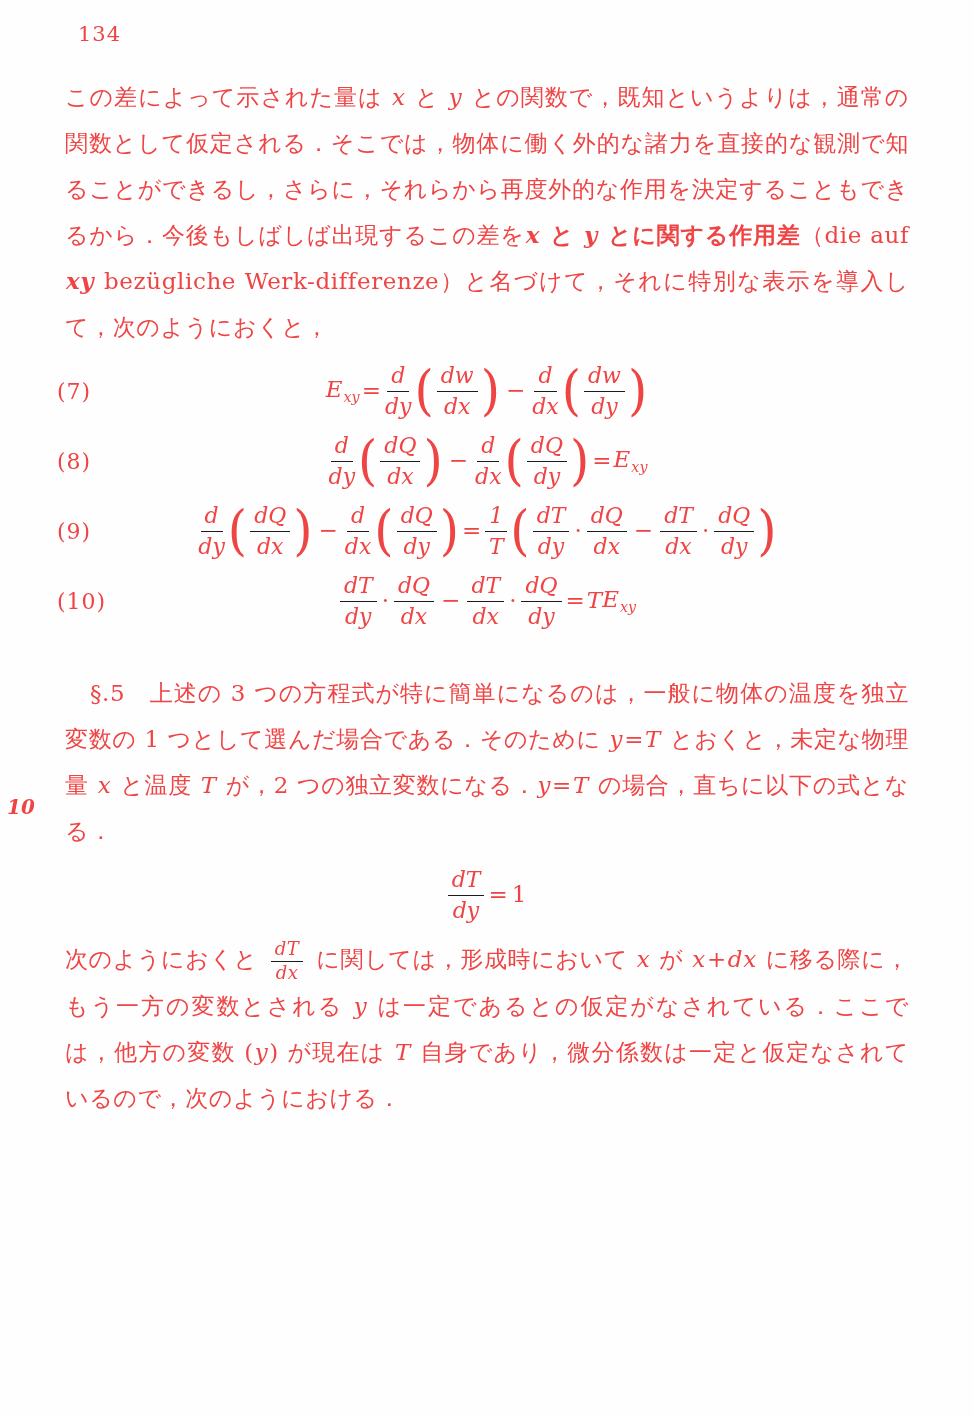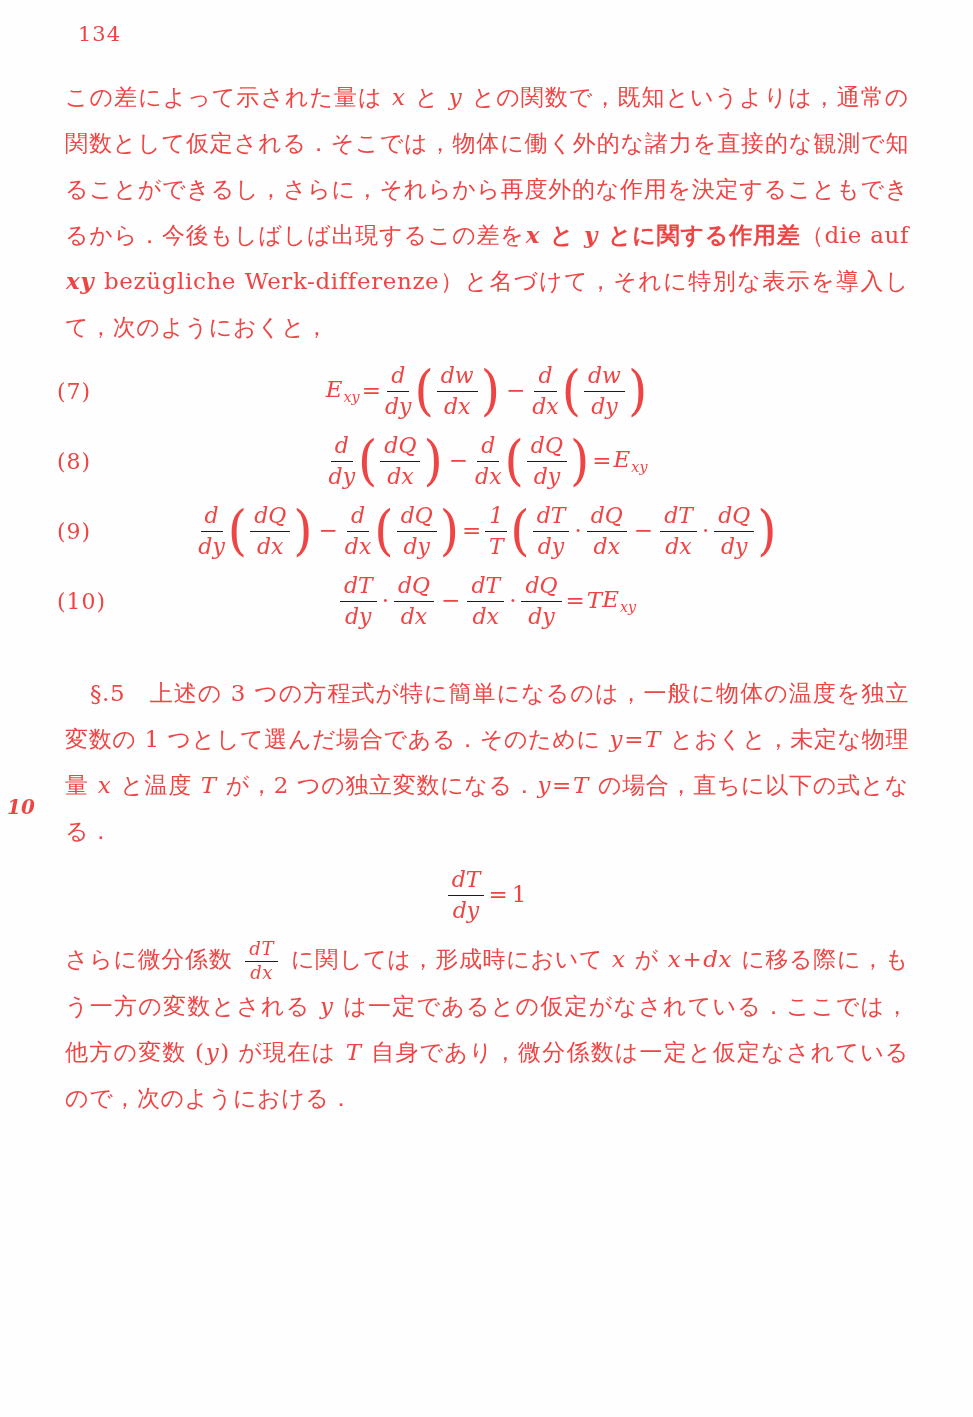--- a/index.html
+++ b/index.html
@@ -195,18 +195,18 @@
         </span></div>
       <div class="para indent"><span class="tx">§.5　上述の 3 つの方程式が特に簡単になるのは，一般に物体の温度を独立変数の 1 つとして選んだ場合である．そのために </span><span class="iv">y</span><span class="tx">=</span><span class="iv">T</span><span class="tx"> とおくと，未定な物理量 </span><span class="iv">x</span><span class="tx"> と温度 </span><span class="iv">T</span><span class="tx"> が，2 つの独立変数になる．</span><span class="iv">y</span><span class="tx">=</span><span class="iv">T</span><span class="tx"> の場合，直ちに以下の式となる．</span></div>
       <div class="eq"><span class="eq-body">
           <span class="fr">
             <span class="n">dT</span>
             <span class="d">dy</span>
           </span>
           <span class="op tight">=</span>
           <span class="op tight">1</span>
         </span></div>
-      <div class="para"><span class="tx">さらに微分係数 </span><span class="fr ifr">
+      <div class="para"><span class="tx">次のようにおくと </span><span class="fr ifr">
           <span class="n">dT</span>
           <span class="d">dx</span>
         </span><span class="tx"> に関しては，形成時において </span><span class="iv">x</span><span class="tx"> が </span><span class="iv">x</span><span class="tx">+</span><span class="iv">dx</span><span class="tx"> に移る際に，もう一方の変数とされる </span><span class="iv">y</span><span class="tx"> は一定であるとの仮定がなされている．ここでは，他方の変数 (</span><span class="iv">y</span><span class="tx">) が現在は </span><span class="iv">T</span><span class="tx"> 自身であり，微分係数は一定と仮定なされているので，次のようにおける．</span></div>
     </div>
 </div>
 
 </body></html>

